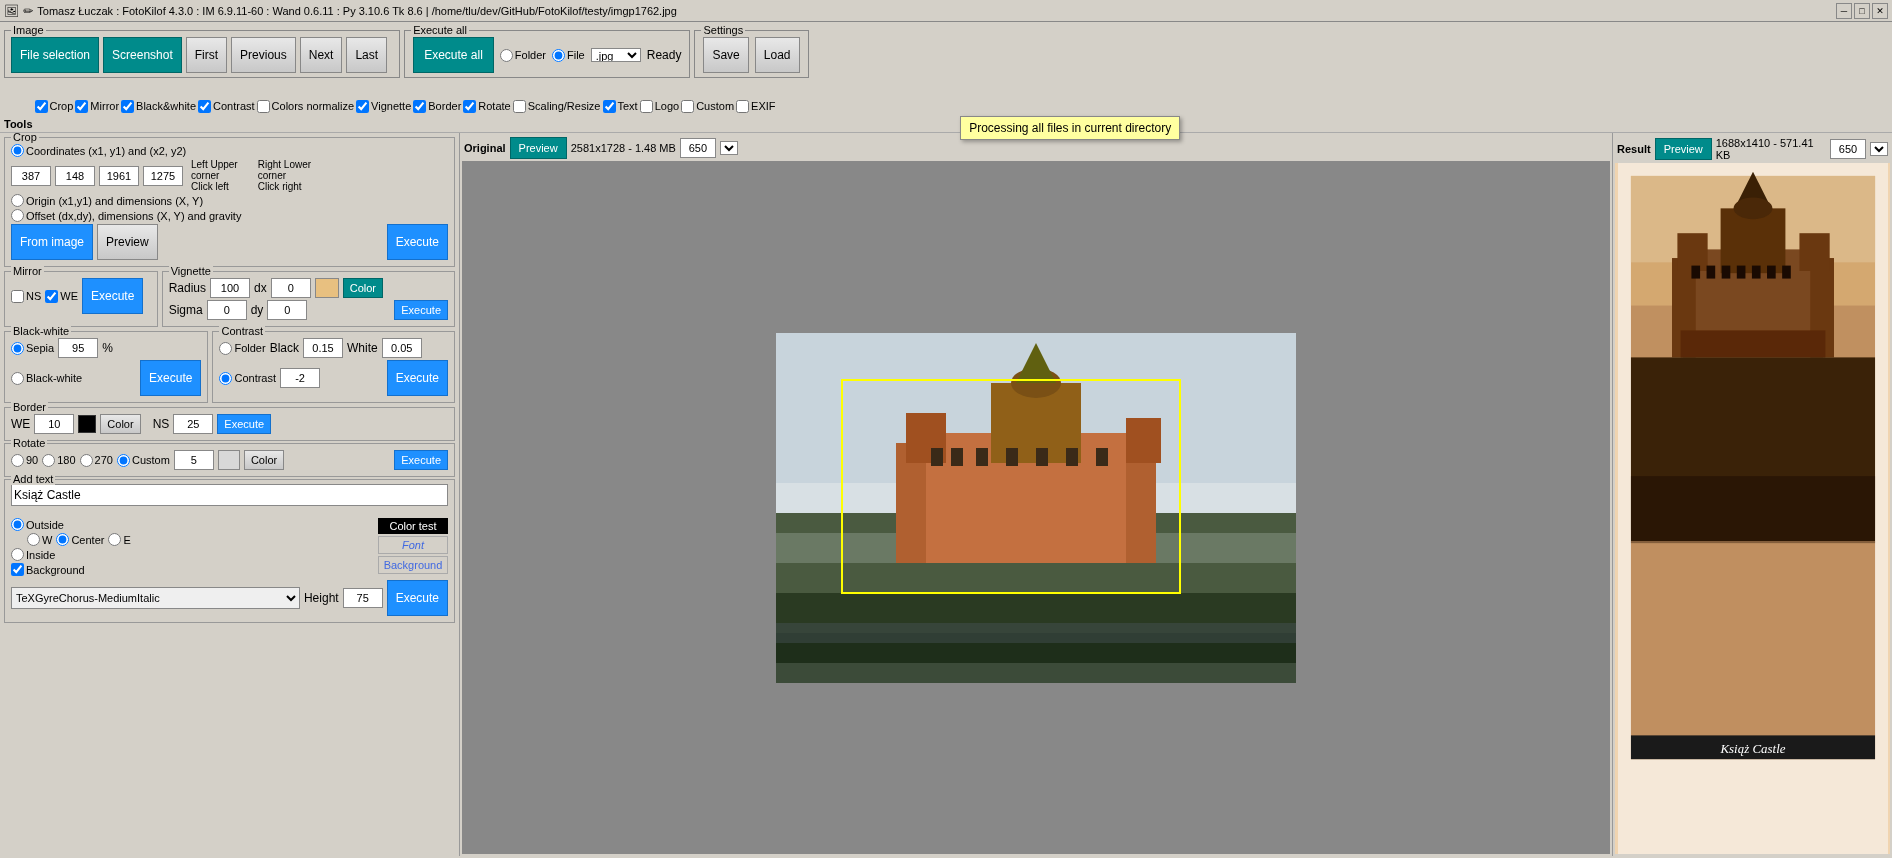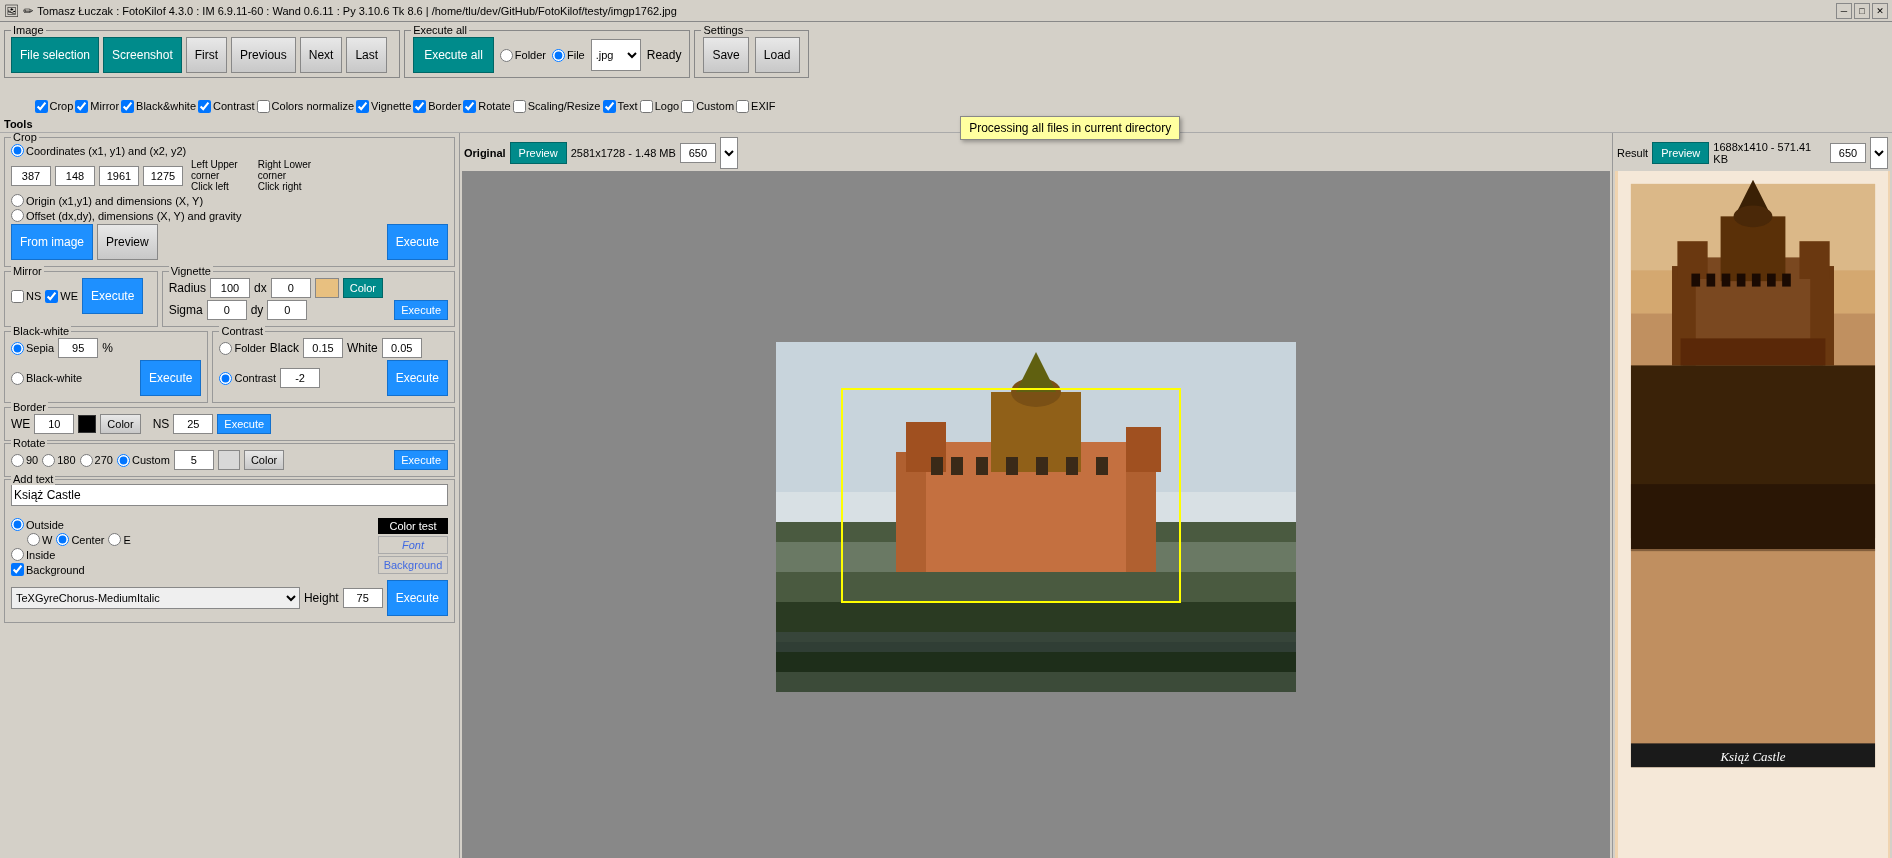--- a/index.html
+++ b/index.html
@@ -20,21 +20,21 @@
     .right-panel { width: 280px; min-width: 280px; padding: 2px; display: flex; flex-direction: column; border-left: 1px solid #999; }
     .tools-row { display: flex; align-items: center; gap: 2px; padding: 2px 4px; flex-wrap: wrap; border-bottom: 1px solid #aaa; }
     .tool-check { display: flex; align-items: center; gap: 2px; font-size: 11px; }
     .group-box { border: 1px solid #999; margin: 2px 0; padding: 4px 6px; position: relative; }
     .group-label { position: absolute; top: -7px; left: 6px; background: #d4d0c8; padding: 0 2px; font-size: 11px; }
     .row { display: flex; align-items: center; gap: 4px; margin: 2px 0; }
     .small-input { width: 40px; height: 20px; border: 1px solid #888; background: white; text-align: center; font-size: 11px; }
     .radio-label { display: flex; align-items: center; gap: 2px; font-size: 11px; cursor: pointer; }
     .color-swatch { width: 18px; height: 18px; border: 1px solid #333; }
     .image-preview-area { flex: 1; background: #888; position: relative; overflow: hidden; display: flex; align-items: center; justify-content: center; }
-    .dropdown { height: 32px; border: 1px solid #888; background: white; font-size: 11px; }
+    .dropdown { height: 14px; border: 1px solid #888; background: white; font-size: 11px; }
     .tooltip-box { position: absolute; background: #ffffa0; border: 1px solid #888; padding: 4px 8px; font-size: 12px; white-space: nowrap; z-index: 100; top: 85px; left: 555px; box-shadow: 2px 2px 4px rgba(0,0,0,0.3); }
     .result-image { width: 100%; flex: 1; background: #f0d4b0; position: relative; overflow: hidden; display: flex; align-items: center; justify-content: center; }
     .text-input-full { width: 100%; height: 22px; border: 1px solid #888; font-size: 12px; padding: 2px; }
     .font-select { flex: 1; height: 22px; border: 1px solid #888; font-size: 11px; }
     .color-test-btn { background: black; color: white; border: none; padding: 2px 6px; font-size: 11px; cursor: pointer; min-width: 70px; }
     .font-btn { color: #4169e1; background: #d4d0c8; border: 1px solid #aaa; font-size: 11px; cursor: pointer; min-width: 70px; padding: 2px 4px; font-style: italic; }
     .bg-btn { color: #4169e1; background: #d4d0c8; border: 1px solid #aaa; font-size: 11px; cursor: pointer; min-width: 70px; padding: 2px 4px; }
     .vignette-color-btn { background: #e8c080; border: 1px solid #888; width: 24px; height: 20px; cursor: pointer; }
     .rotate-color-swatch { width: 22px; height: 20px; border: 1px solid #888; background: #d8d8d8; }
   </style>
@@ -347,21 +347,21 @@
           <rect y="330" width="520" height="20" fill="#5a6858" opacity="0.5"></rect>
         </svg>
 
         <div style="position:absolute;top:46px;left:65px;width:340px;height:215px;border:2px solid yellow;pointer-events:none;"></div>
       </div>
     </div>
   </div>
 
   <div class="right-panel">
     <div style="display:flex;align-items:center;gap:4px;padding:2px;font-size:11px;">
-      <span style="font-weight:normal;">Result</span>
+      <span style="font-weight:bold;">Result</span>
       <button class="btn btn-teal" style="font-size:11px;padding:1px 8px;height:22px;">Preview</button>
       <span>1688x1410 - 571.41 KB</span>
       <input class="small-input" value="650" style="width: 36px;">
       <select class="dropdown" style="width:18px;padding:0;"></select>
     </div>
     <div class="result-image" style="flex:1;overflow:hidden;position:relative;">
 
       <div style="position:relative;width:100%;height:100%;display:flex;align-items:center;justify-content:center;">
         <svg width="250" height="640" viewBox="0 0 250 640" style="width:100%;height:auto;max-width:270px;">
 

